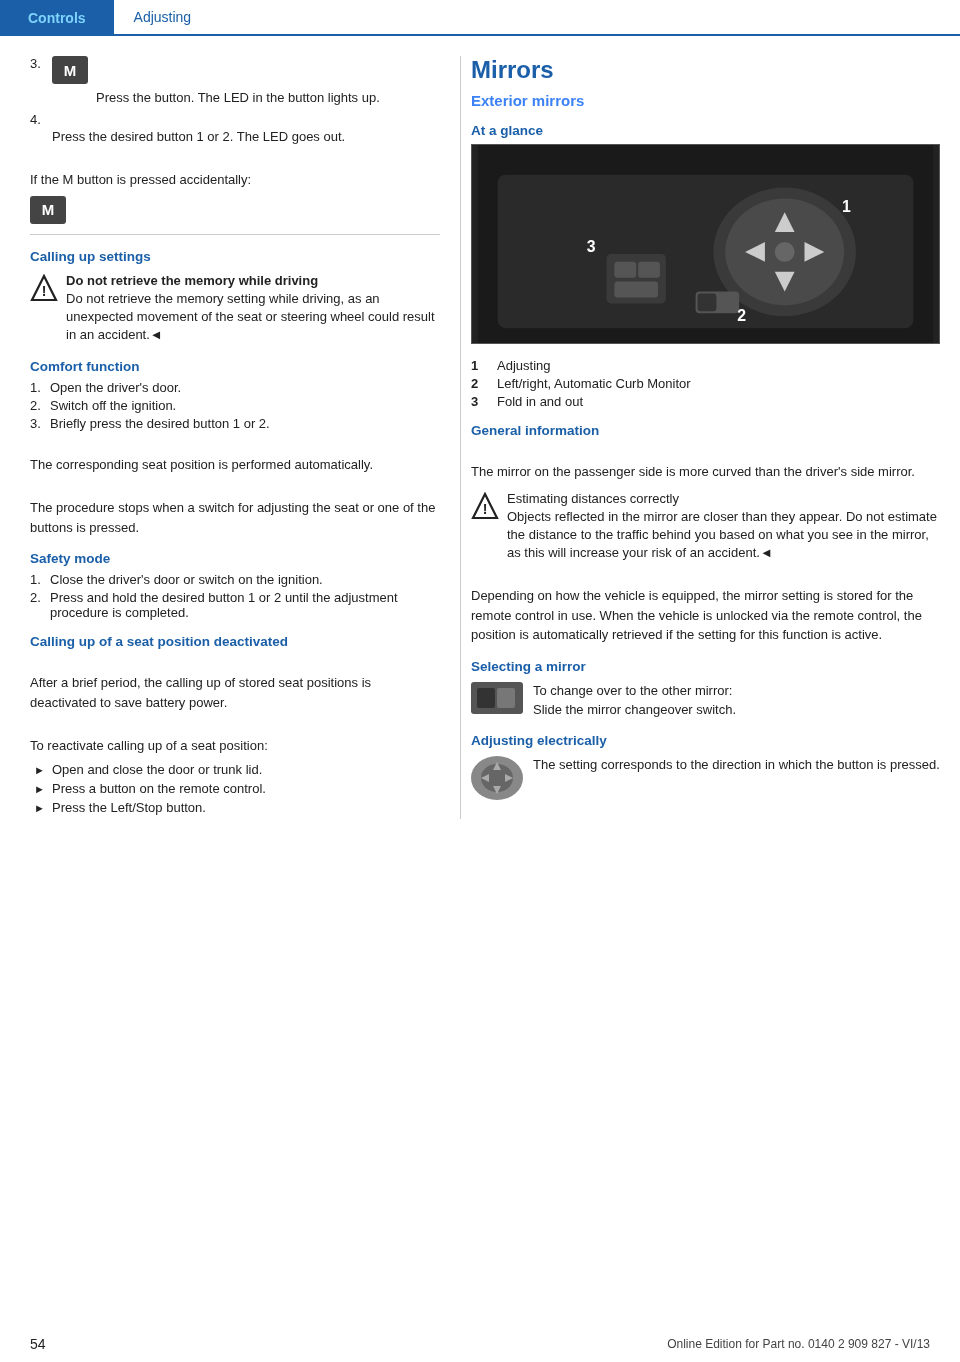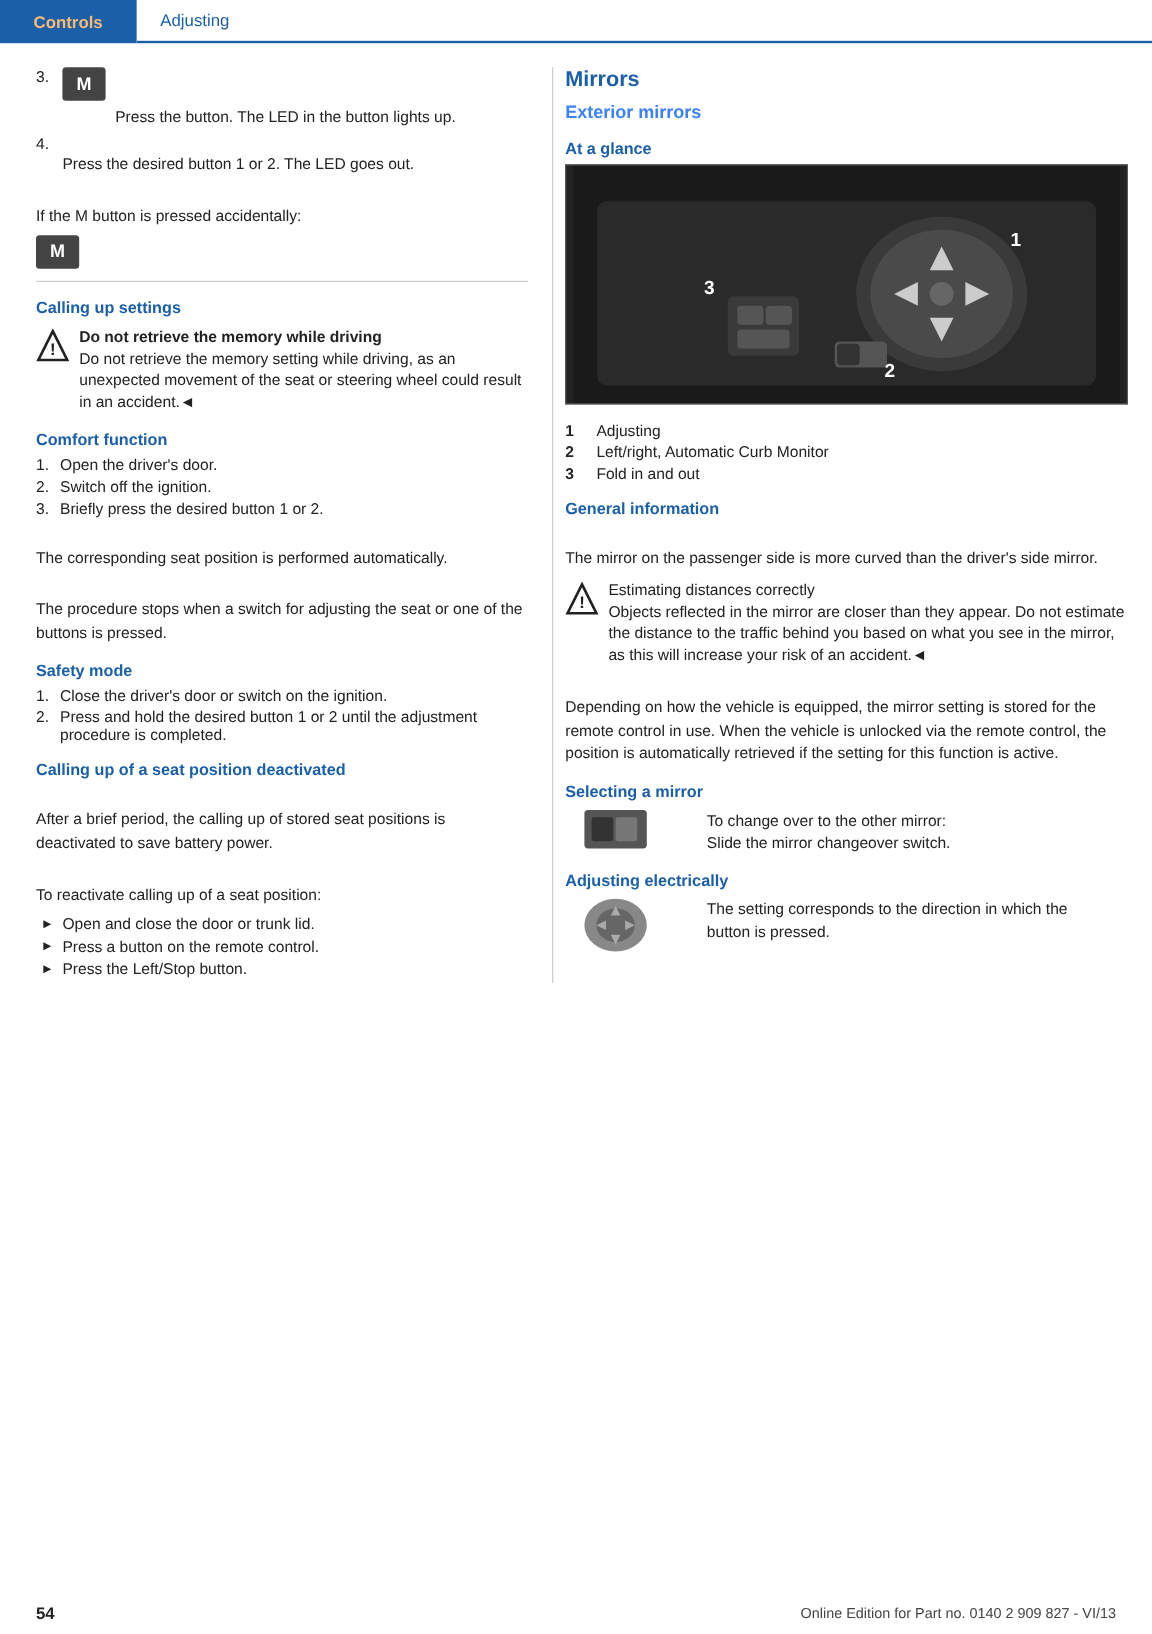--- a/index.html
+++ b/index.html
@@ -14,21 +14,21 @@
     }
 
     
     .header {
       display: flex;
       height: 36px;
       align-items: center;
     }
     .header-controls {
       background: #1a5fa8;
-      color: #fdba74;
+      color: #7dd3fc;
       font-weight: bold;
       font-size: 14px;
       padding: 0 28px;
       height: 100%;
       display: flex;
       align-items: center;
     }
     .header-adjusting {
       background: #fff;
       color: #1a5fa8;
@@ -59,21 +59,21 @@
     
     .section-title-blue {
       color: #1a5fa8;
       font-size: 13.5px;
       font-weight: bold;
       margin-bottom: 6px;
       margin-top: 14px;
     }
     .main-title {
       color: #1a5fa8;
-      font-size: 18px;
+      font-size: 24px;
       font-weight: bold;
       margin-bottom: 8px;
       margin-top: 0;
     }
     .sub-title-blue {
       color: #3b82f6;
       font-size: 15px;
       font-weight: bold;
       margin-bottom: 6px;
     }
@@ -169,22 +169,21 @@
       display: flex;
       margin-bottom: 3px;
     }
     .mirror-label-num {
       min-width: 26px;
       font-weight: bold;
     }
     .icon-block {
       display: flex;
       align-items: flex-start;
-      margin: 8px 16px;
-      gap: 40px;
+      margin: 8px 0;
     }
     .icon-block-text { flex: 1; line-height: 1.45; }
 
     
     .divider-line {
       border: none;
       border-top: 1px solid #ccc;
       margin: 10px 0;
     }
 
@@ -198,21 +197,21 @@
       right: 0;
       display: flex;
       justify-content: space-between;
       align-items: center;
       padding: 0 30px;
       font-size: 12px;
       color: #444;
     }
     .footer-page {
       font-size: 14px;
-      font-weight: bold;
+      font-weight: normal;
       color: #222;
     }
 
     .ol-list {
       list-style: none;
       padding: 0;
       margin: 0 0 6px 0;
     }
     .ol-list li {
       display: flex;

